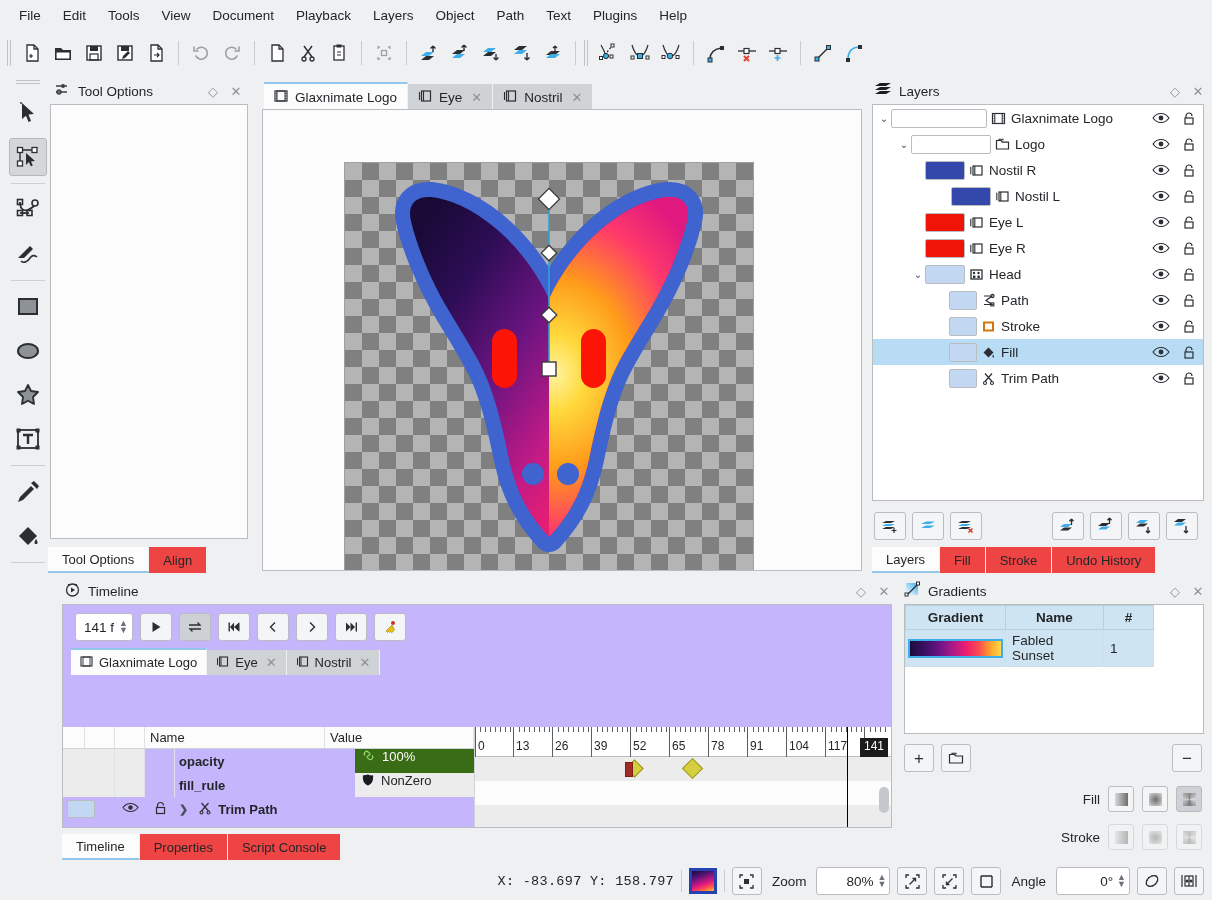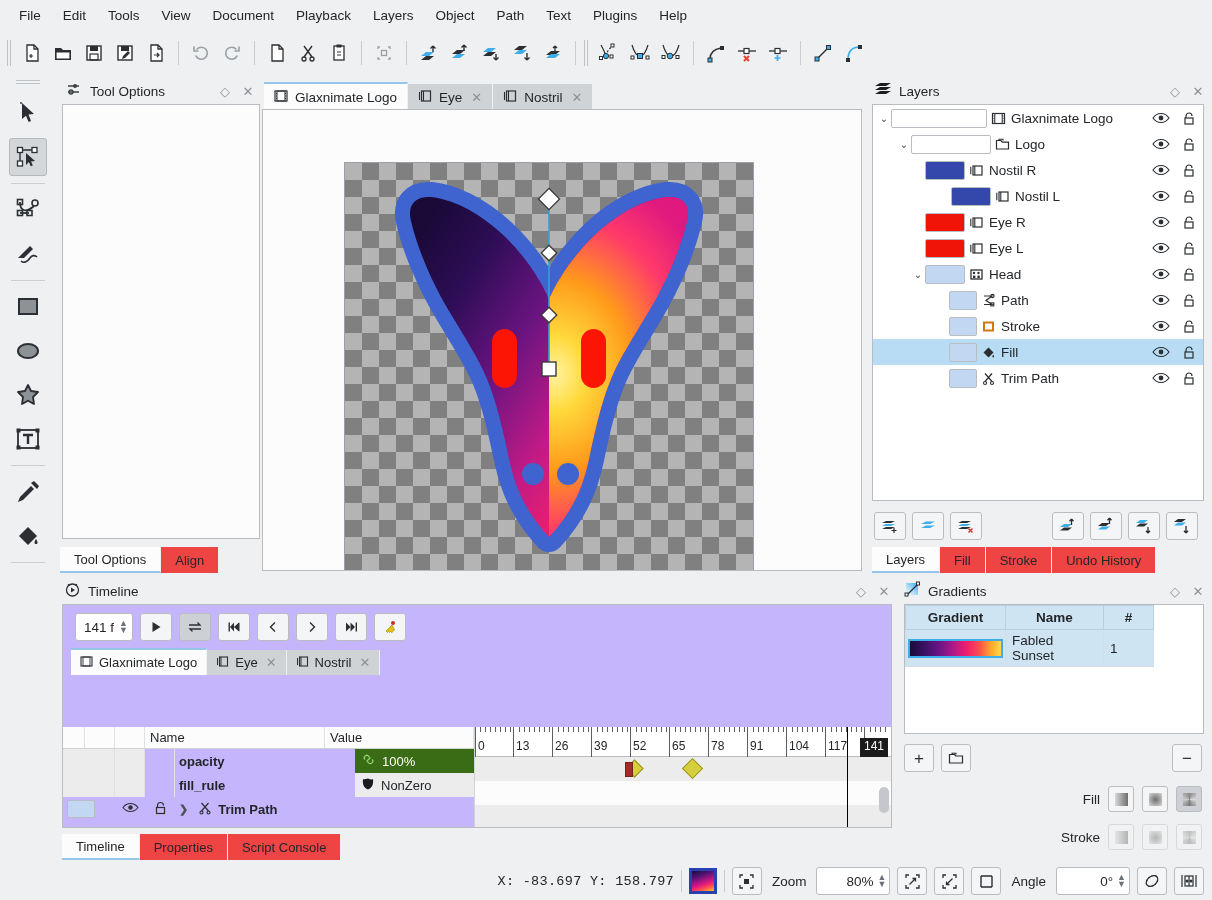--- a/index.html
+++ b/index.html
@@ -37,21 +37,21 @@
 
   
   .panel { position:absolute; background:#eff0f1; }
   .panel-title { height:26px; display:flex; align-items:center; padding:0 6px; gap:7px; font-size:13.5px; }
   .panel-title .ptxt { flex:1; color:#232629; }
   .panel-title .pbtn { width:16px; height:16px; display:flex; align-items:center; justify-content:center;
                        color:#8c9196; font-size:13px; cursor:default; }
   .panel-body { position:absolute; left:2px; right:2px; background:#fcfcfc; border:1px solid #b9bdc1; }
 
   
-  #toolopts { left:60px; top:78px; width:202px; height:495px; }
+  #toolopts { left:48px; top:78px; width:202px; height:495px; }
   #toolopts .panel-body { top:26px; bottom:34px; }
   .dock-tabs { position:absolute; bottom:0; left:0; display:flex; height:28px; align-items:flex-end; }
   .dock-tab { height:26px; padding:0 14px; display:flex; align-items:center; font-size:13px;
               background:#ef4444; color:#232629; border-right:1px solid #eff0f1; cursor:default; }
   .dock-tab.sel { background:#fcfcfc; border-bottom:2px solid #93c6e8; }
 
   
   #canvasarea { left:260px; top:78px; width:604px; height:495px; }
   .ctabs { position:absolute; top:4px; left:4px; display:flex; height:28px; align-items:flex-end; }
   .ctab { height:26px; padding:0 10px; display:flex; align-items:center; gap:7px; font-size:13.5px;
@@ -109,21 +109,21 @@
 
   .tl-grid { position:absolute; left:0; right:0; top:122px; bottom:0; display:flex; overflow:hidden; }
   .tl-left { width:412px; flex:none; border-right:1px solid #cfd3d6; position:relative; }
   .tl-hdr { display:flex; height:22px; border-bottom:1px solid #cfd3d6; font-size:13px; background:#fcfcfc; }
   .tl-hdr .c { border-right:1px solid #dfe2e5; display:flex; align-items:center; padding-left:5px; }
   .prow { display:flex; height:24px; align-items:stretch; font-size:13px; }
   .prow .gut { width:52px; border-right:1px solid #dfe2e5; }
   .prow .gut2 { width:30px; border-right:1px solid #dfe2e5; }
   .prow .gut3 { width:30px; border-right:1px solid #dfe2e5; }
   .prow .nm { width:180px; display:flex; align-items:center; font-weight:bold; color:#232629; padding-left:4px; }
-  .prow .vl { flex:1; display:flex; align-items:center; gap:6px; padding-left:6px; }
+  .prow .vl { flex:1; display:flex; align-items:flex-start; gap:6px; padding-left:6px; }
   .band { background:#ececec; }
   .tl-right { flex:1; position:relative; overflow:hidden; }
   .ruler { height:30px; position:relative; background:#ffffff; border-bottom:1px solid #b9bdc1; }
   .tickrow { position:absolute; top:0; left:0; right:0; height:11px; }
   .tick { position:absolute; top:0; width:1px; background:#5a5f63; }
   .lbl { position:absolute; top:11px; font-size:12px; color:#232629; padding-left:2px;
          border-left:1px solid #5a5f63; height:19px; line-height:17px; }
   .lbl.cur { background:#1b1b1b; color:#ffffff; border-left:none; padding:0 4px; font-weight:normal; }
   .kfrow { position:absolute; left:0; right:0; height:24px; background:#ececec; }
   .kf { position:absolute; top:4px; width:16px; height:16px; }
@@ -675,21 +675,21 @@
           </span>
       </div>
       <div class="lrow" style="padding-left:52px">
         <span class="swatch" style="background:#f01308"></span>
         <span class="ticon">
             <svg width="15" height="15" viewBox="0 0 15 15">
               <rect x="4" y="3" width="9" height="9" fill="none" stroke="#2b2f33" stroke-width="1.2"></rect>
               <path d="M1.8 3.8v7.4M5.8 3v9" stroke="#2b2f33" stroke-width="1.1"></path>
             </svg>
           </span>
-        <span class="lname">Eye R</span>
+        <span class="lname">Eye L</span>
         <span class="eye">
             <svg width="18" height="14" viewBox="0 0 18 14">
               <path d="M1 7s3-4.5 8-4.5S17 7 17 7s-3 4.5-8 4.5S1 7 1 7z" fill="none" stroke="#2b2f33" stroke-width="1.1"></path>
               <circle cx="9" cy="7" r="2.4" fill="#2b2f33"></circle>
             </svg>
           </span>
         <span class="lock">
             <svg width="14" height="15" viewBox="0 0 14 15">
               <path d="M4 7V5a3 3 0 0 1 6 0" fill="none" stroke="#2b2f33" stroke-width="1.2"></path>
               <rect x="3" y="7" width="8" height="6" fill="none" stroke="#2b2f33" stroke-width="1.2"></rect>
@@ -697,21 +697,21 @@
           </span>
       </div>
       <div class="lrow" style="padding-left:52px">
         <span class="swatch" style="background:#f01308"></span>
         <span class="ticon">
             <svg width="15" height="15" viewBox="0 0 15 15">
               <rect x="4" y="3" width="9" height="9" fill="none" stroke="#2b2f33" stroke-width="1.2"></rect>
               <path d="M1.8 3.8v7.4M5.8 3v9" stroke="#2b2f33" stroke-width="1.1"></path>
             </svg>
           </span>
-        <span class="lname">Eye L</span>
+        <span class="lname">Eye R</span>
         <span class="eye">
             <svg width="18" height="14" viewBox="0 0 18 14">
               <path d="M1 7s3-4.5 8-4.5S17 7 17 7s-3 4.5-8 4.5S1 7 1 7z" fill="none" stroke="#2b2f33" stroke-width="1.1"></path>
               <circle cx="9" cy="7" r="2.4" fill="#2b2f33"></circle>
             </svg>
           </span>
         <span class="lock">
             <svg width="14" height="15" viewBox="0 0 14 15">
               <path d="M4 7V5a3 3 0 0 1 6 0" fill="none" stroke="#2b2f33" stroke-width="1.2"></path>
               <rect x="3" y="7" width="8" height="6" fill="none" stroke="#2b2f33" stroke-width="1.2"></rect>

